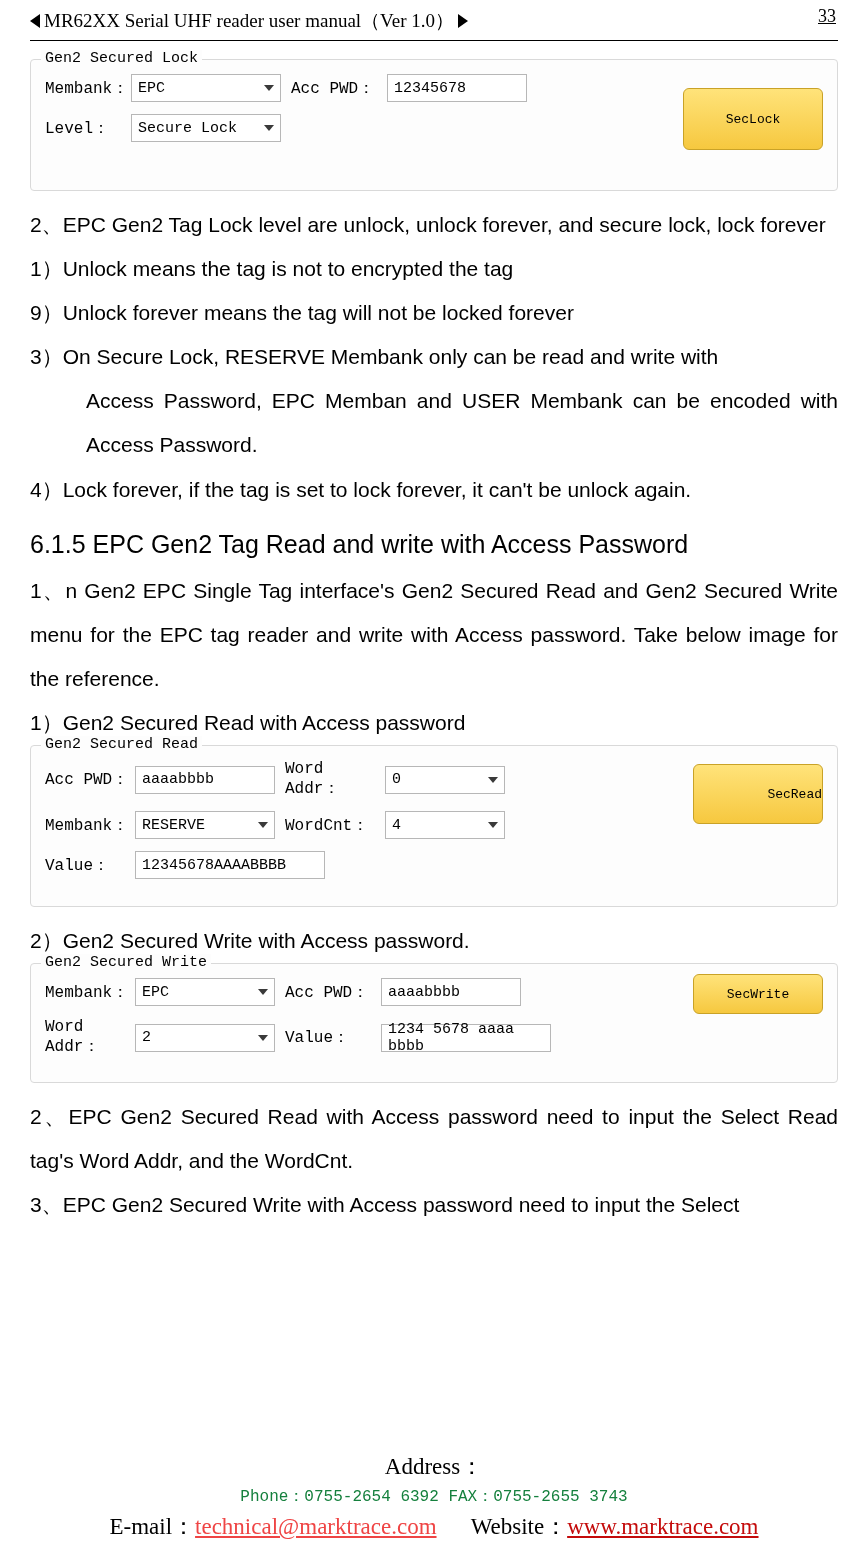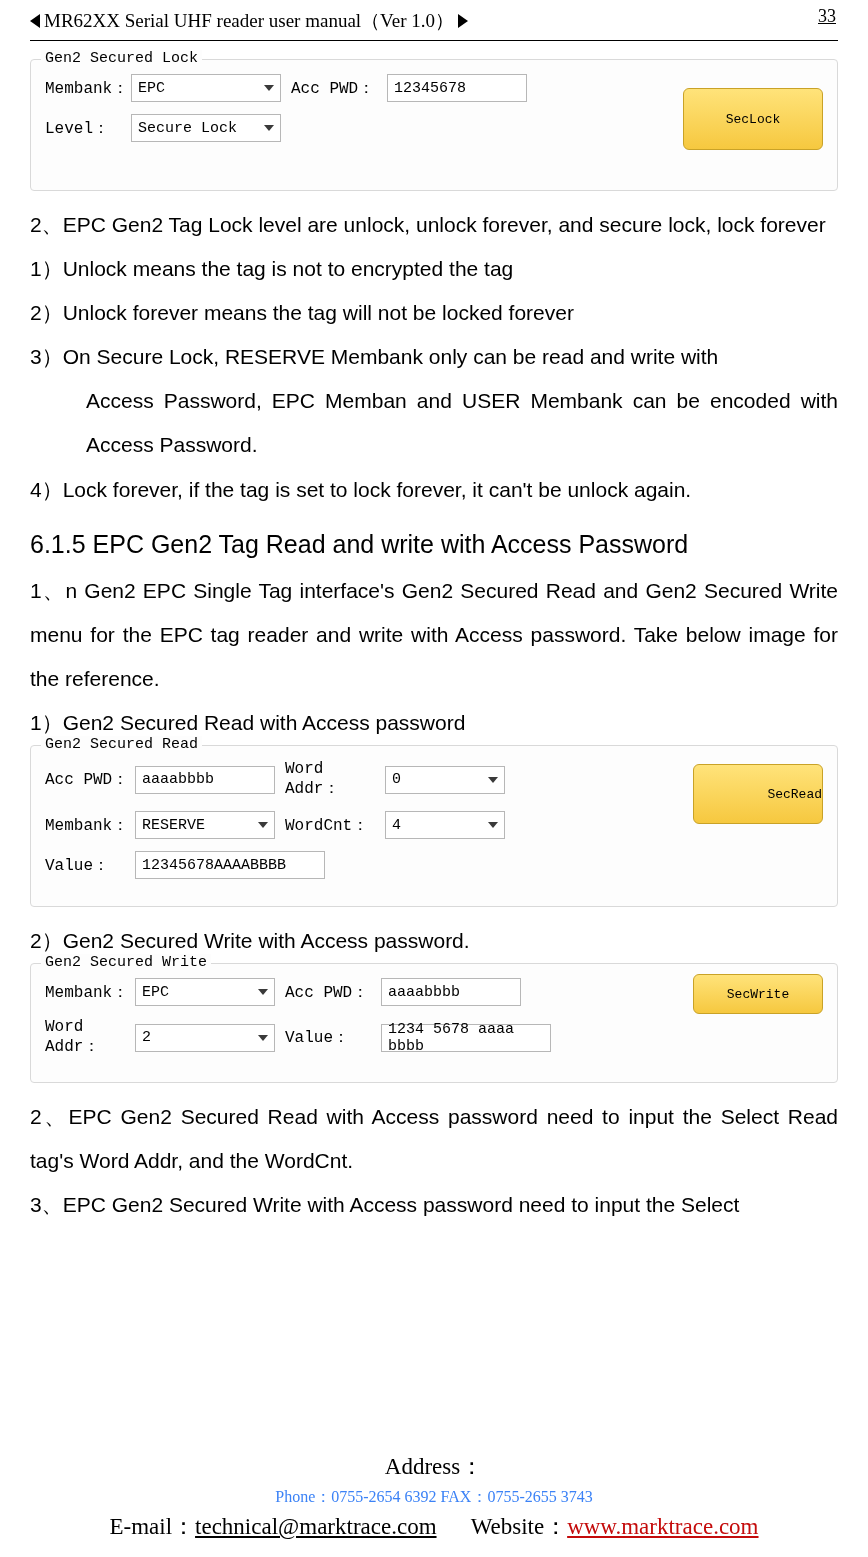--- a/index.html
+++ b/index.html
@@ -129,25 +129,25 @@
     position: absolute;
     bottom: 12px;
     left: 0; right: 0;
     text-align: center;
     font-family: "Times New Roman", serif;
     font-size: 17px;
     line-height: 1.55;
   }
   .footer .f1 { font-size: 23px; }
   .footer .f-mono {
-    font-family: Liberation Serif, serif;
+    font-family: Liberation Mono, monospace;
     font-size: 16px;
-    color: #3b82f6;
-  }
-  .footer a.link-blue { color: #000000; text-decoration: underline; }
+    color: #15803d;
+  }
+  .footer a.link-blue { color: #ef4444; text-decoration: underline; }
   .footer a.link-red  { color: #c40b0b; text-decoration: underline; }
 </style>
 </head>
 <body>
 
 <div class="page">
 
   <div class="hdr">
     <span class="tri-left"></span>
     <span class="hdr-title">MR62XX Serial UHF reader user manual（Ver 1.0）</span>
@@ -174,21 +174,21 @@
           <span>Secure Lock</span>
         </div>
     </div>
     <div class="btn" style="top:28px; width:140px; height:62px;">
         <span>SecLock</span>
       </div>
   </div>
 
   <div class="body-text">2、EPC Gen2 Tag Lock level are unlock, unlock forever, and secure lock, lock forever</div>
   <div class="body-text">1）Unlock means the tag is not to encrypted the tag</div>
-  <div class="body-text">2）Unlock forever means the tag will not be locked forever</div>
+  <div class="body-text">9）Unlock forever means the tag will not be locked forever</div>
   <div class="body-text">3）On Secure Lock, RESERVE Membank only can be read and write with</div>
   <div class="body-text indent">Access Password, EPC Memban and USER Membank can be encoded with Access Password.</div>
   <div class="body-text">4）Lock forever, if the tag is set to lock forever, it can't be unlock again.</div>
 
   <h3 class="section">6.1.5 EPC Gen2 Tag Read and write with Access Password</h3>
 
   <div class="body-text">1、n Gen2 EPC Single Tag interface's Gen2 Secured Read and Gen2 Secured Write menu for the EPC tag reader and write with Access password. Take below image for the reference.</div>
   <div class="body-text">1）Gen2 Secured Read with Access password</div>
 
   <div class="panel" style="height:162px;">

